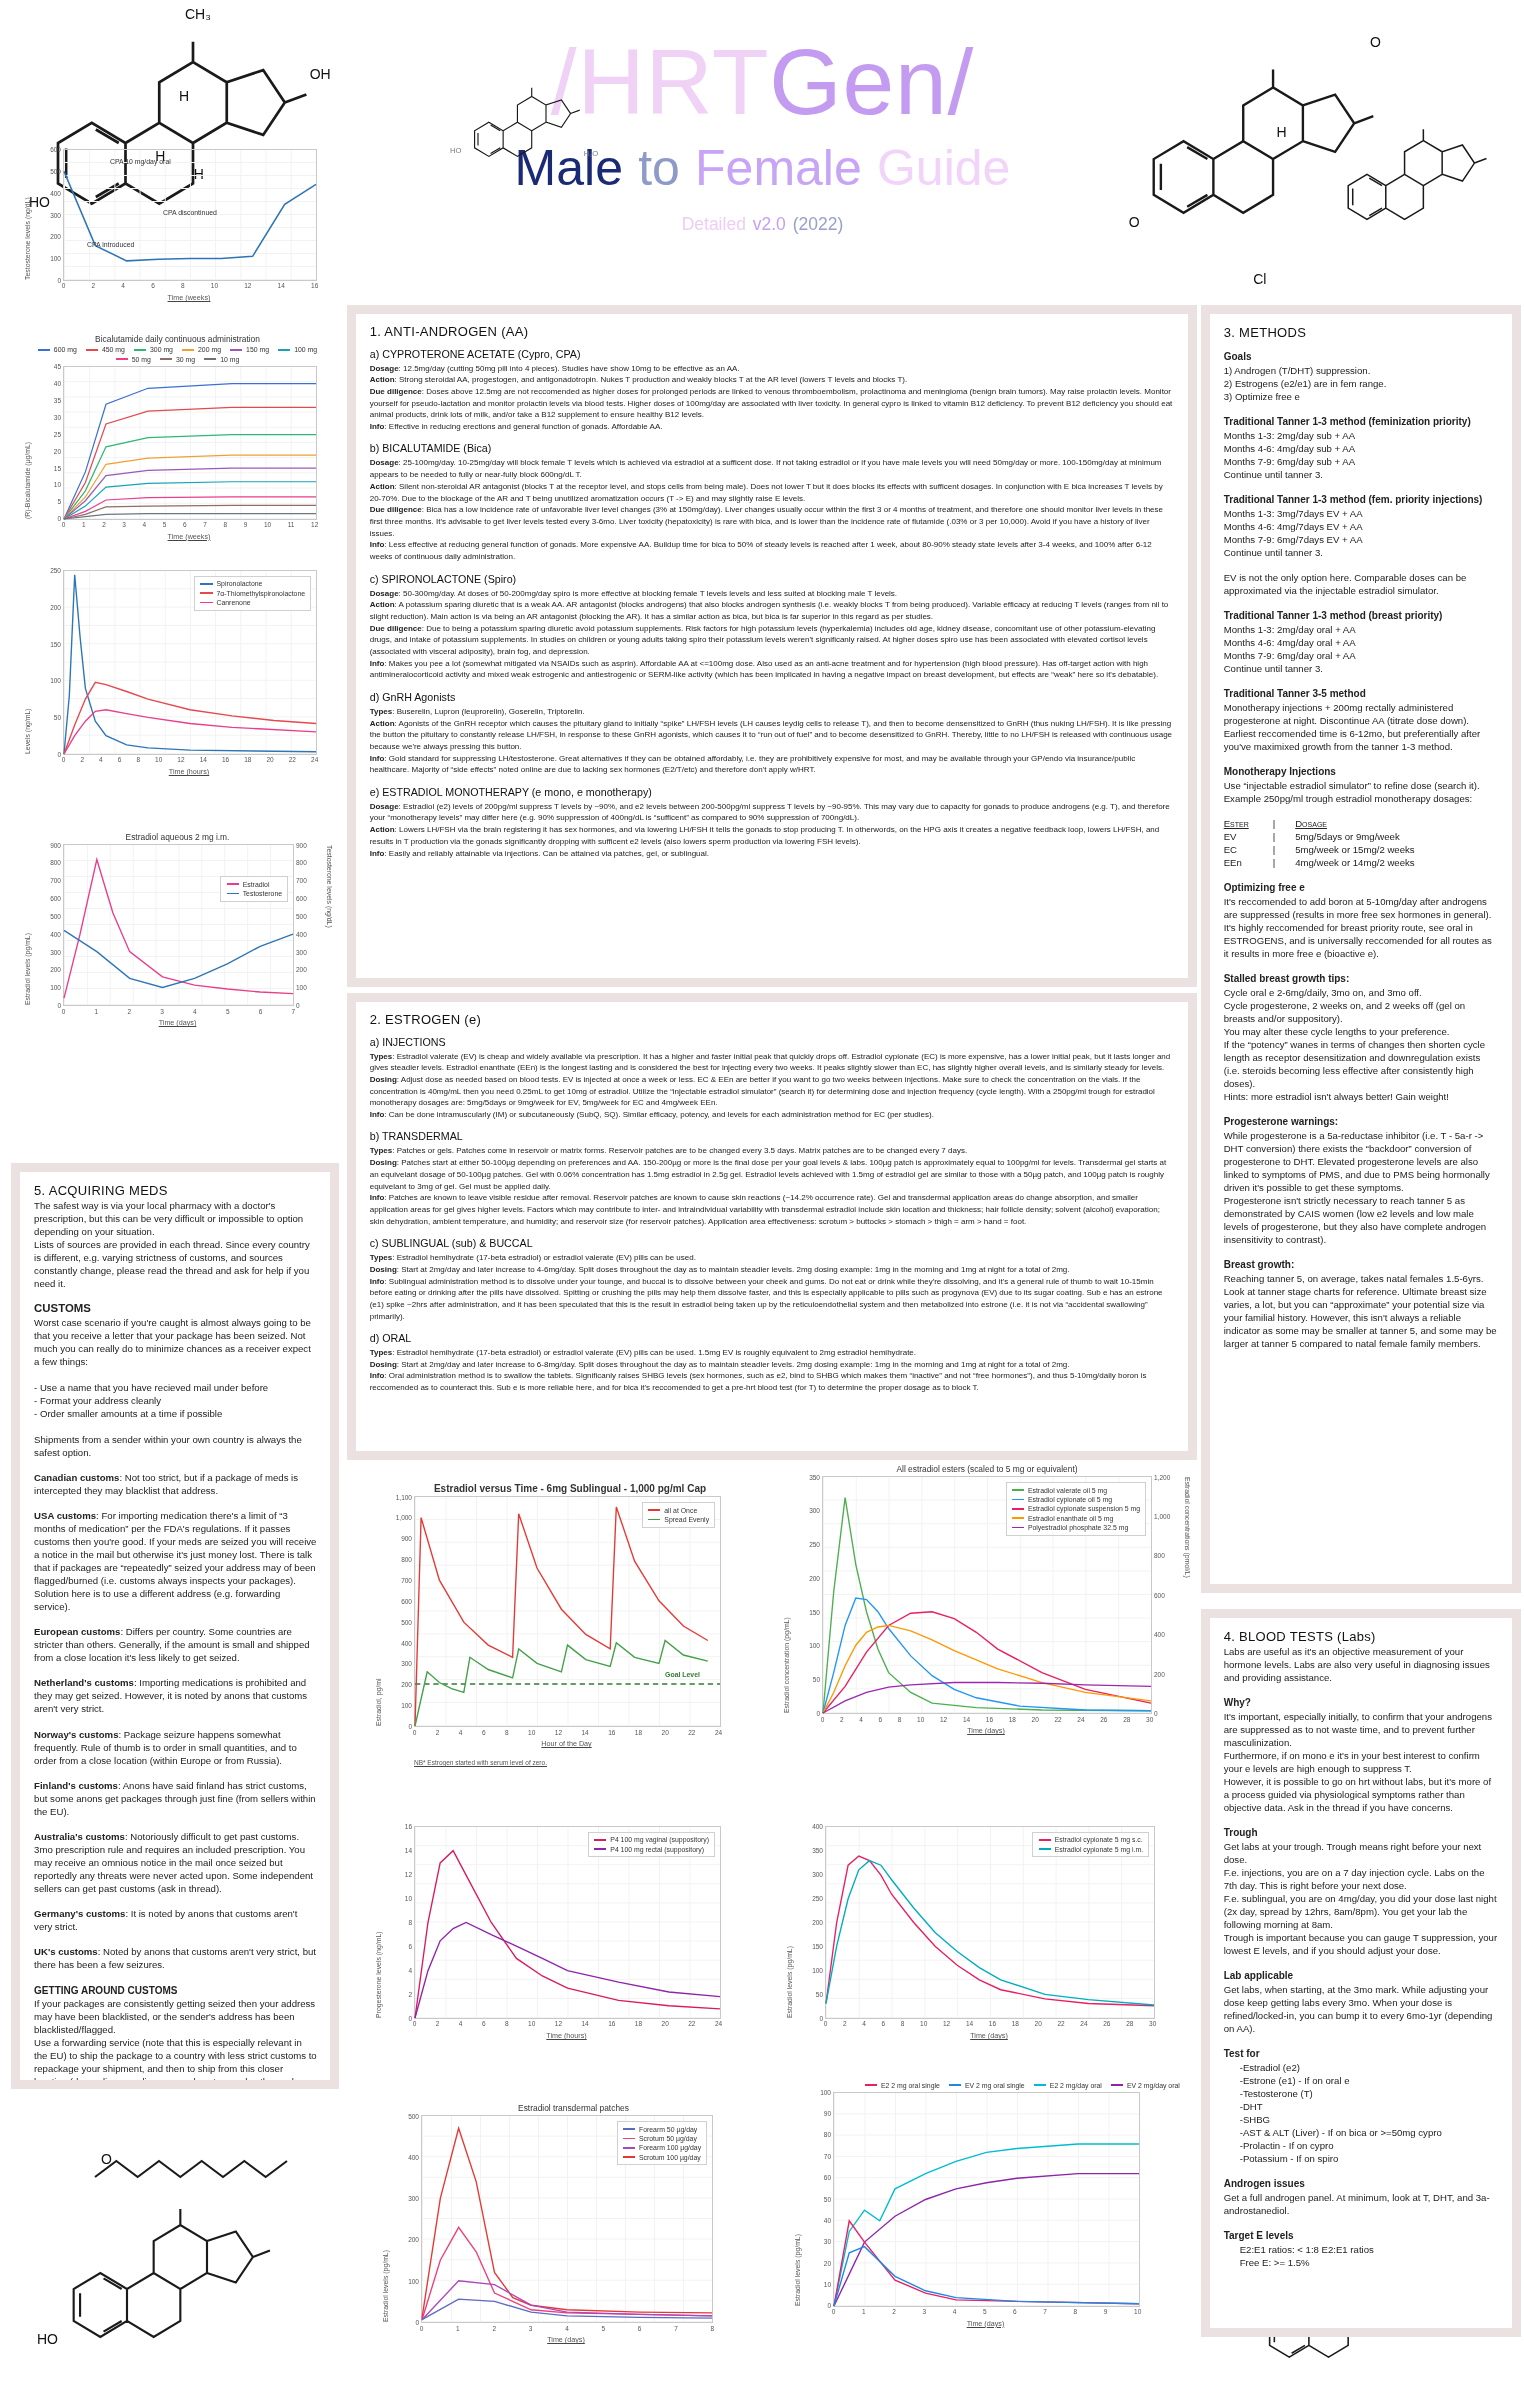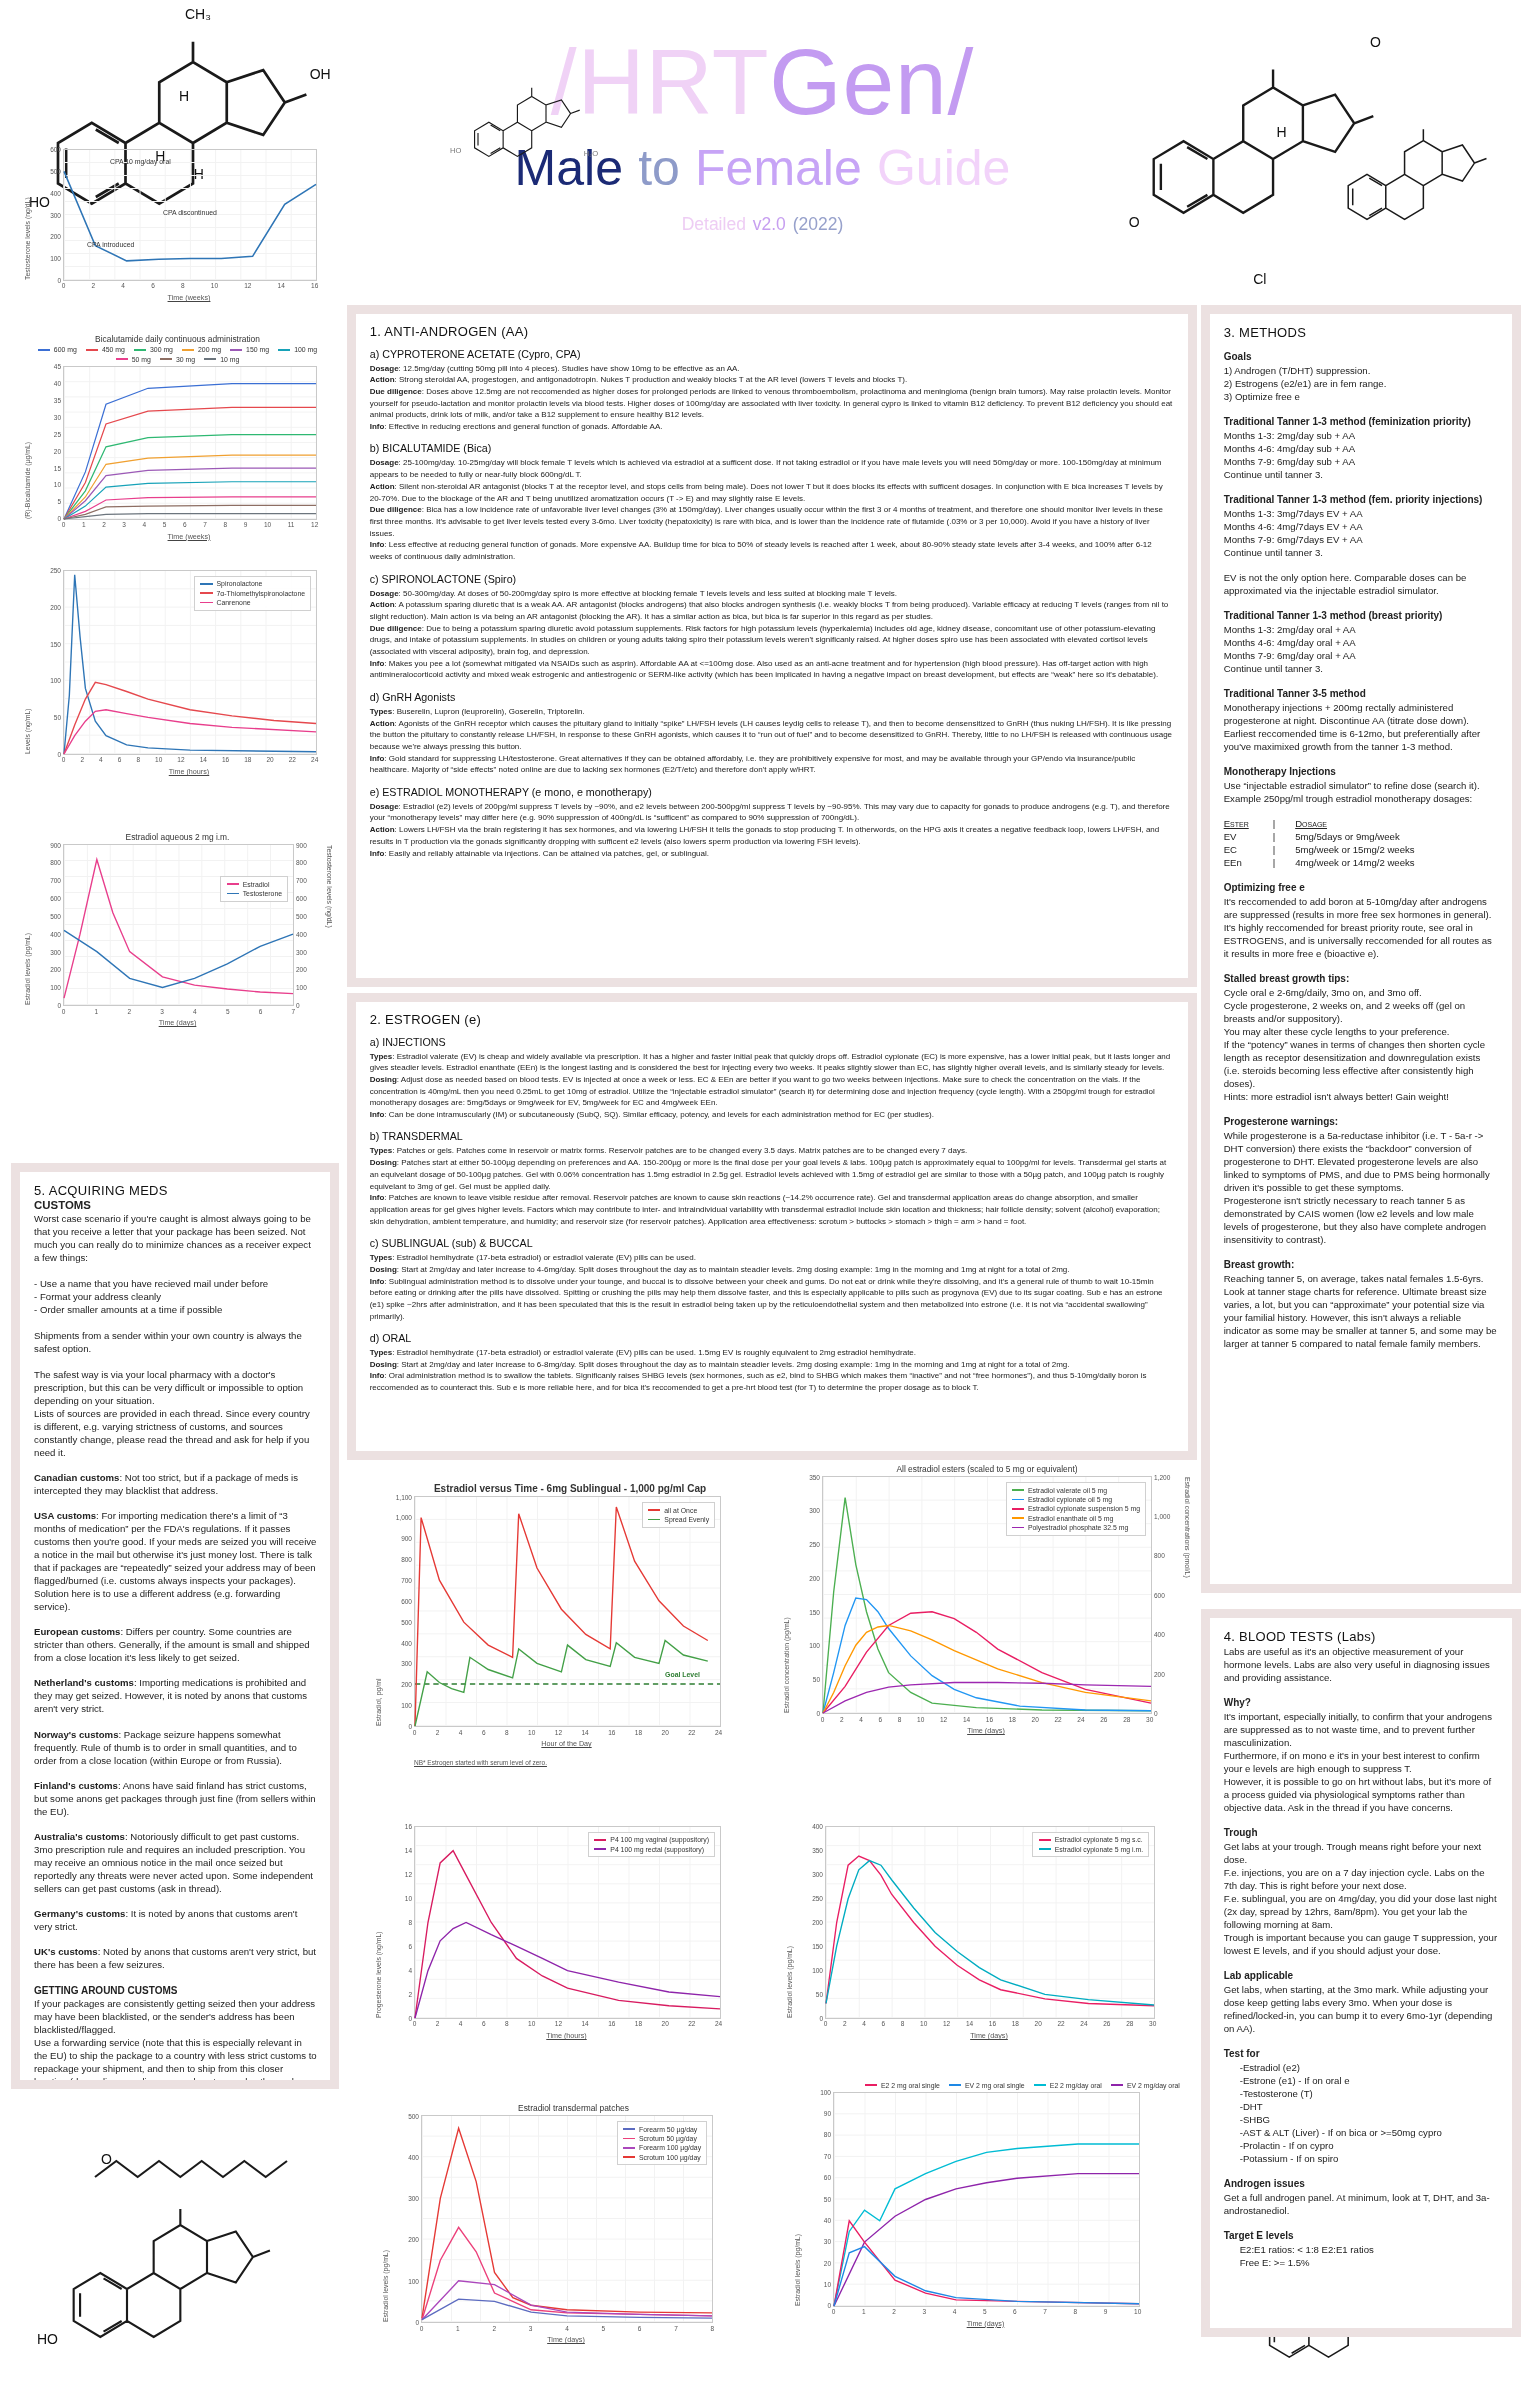--- a/index.html
+++ b/index.html
@@ -675,35 +675,35 @@
             <div class="bl">      Free E: &gt;= 1.5%</div>
           </div>
         </div>
 
       </div>
   </section>
 
   <section class="panel side" style="left:11.4px;top:1163px;width:328px;height:926px">
     <h2 style="margin-bottom:1.5px">5. ACQUIRING MEDS</h2>
     <div class="blk">
+        <div class="bl">The safest way is via your local pharmacy with a doctor's prescription, but this can be very difficult or impossible to option depending on your situation.</div>
+        <div class="bl">Lists of sources are provided in each thread. Since every country is different, e.g. varying strictness of customs, and sources constantly change, please read the thread and ask for help if you need it.</div>
+      </div>
+    <div class="blk">
       <h4 style="font-size:11.4px">CUSTOMS</h4>
       <div>
           <div class="bl">Worst case scenario if you're caught is almost always going to be that you receive a letter that your package has been seized. Not much you can really do to minimize chances as a receiver expect a few things:</div>
           <div class="bl"> </div>
           <div class="bl">- Use a name that you have recieved mail under before</div>
           <div class="bl">- Format your address cleanly</div>
           <div class="bl">- Order smaller amounts at a time if possible</div>
           <div class="bl"> </div>
           <div class="bl">Shipments from a sender within your own country is always the safest option.</div>
         </div>
     </div>
-    <div class="blk">
-        <div class="bl">The safest way is via your local pharmacy with a doctor's prescription, but this can be very difficult or impossible to option depending on your situation.</div>
-        <div class="bl">Lists of sources are provided in each thread. Since every country is different, e.g. varying strictness of customs, and sources constantly change, please read the thread and ask for help if you need it.</div>
-      </div>
     <div>
 
     <p class="ln" style="margin-bottom:12.2px"><b>Canadian customs</b><span>: Not too strict, but if a package of meds is intercepted they may blacklist that address.</span></p>
         <p class="ln" style="margin-bottom:12.2px"><b>USA customs</b><span>: For importing medication there's a limit of “3 months of medication” per the FDA's regulations. If it passes customs then you're good. If your meds are seized you will receive a notice in the mail but otherwise it's just money lost. There is talk that if packages are “repeatedly” seized your address may of been flagged/burned (i.e. customs always inspects your packages). Solution here is to use a different address (e.g. forwarding service).</span></p>
         <p class="ln" style="margin-bottom:12.2px"><b>European customs</b><span>: Differs per country. Some countries are stricter than others. Generally, if the amount is small and shipped from a close location it's less likely to get seized.</span></p>
         <p class="ln" style="margin-bottom:12.2px"><b>Netherland's customs</b><span>: Importing medications is prohibited and they may get seized. However, it is noted by anons that customs aren't very strict.</span></p>
         <p class="ln" style="margin-bottom:12.2px"><b>Norway's customs</b><span>: Package seizure happens somewhat frequently. Rule of thumb is to order in small quantities, and to order from a close location (within Europe or from Russia).</span></p>
         <p class="ln" style="margin-bottom:12.2px"><b>Finland's customs</b><span>: Anons have said finland has strict customs, but some anons get packages through just fine (from sellers within the EU).</span></p>
         <p class="ln" style="margin-bottom:12.2px"><b>Australia's customs</b><span>: Notoriously difficult to get past customs. 3mo prescription rule and requires an included prescription. You may receive an omnious notice in the mail once seized but reportedly any threats were never acted upon. Some independent sellers can get past customs (ask in thread).</span></p>
         <p class="ln" style="margin-bottom:12.2px"><b>Germany's customs</b><span>: It is noted by anons that customs aren't very strict.</span></p>

